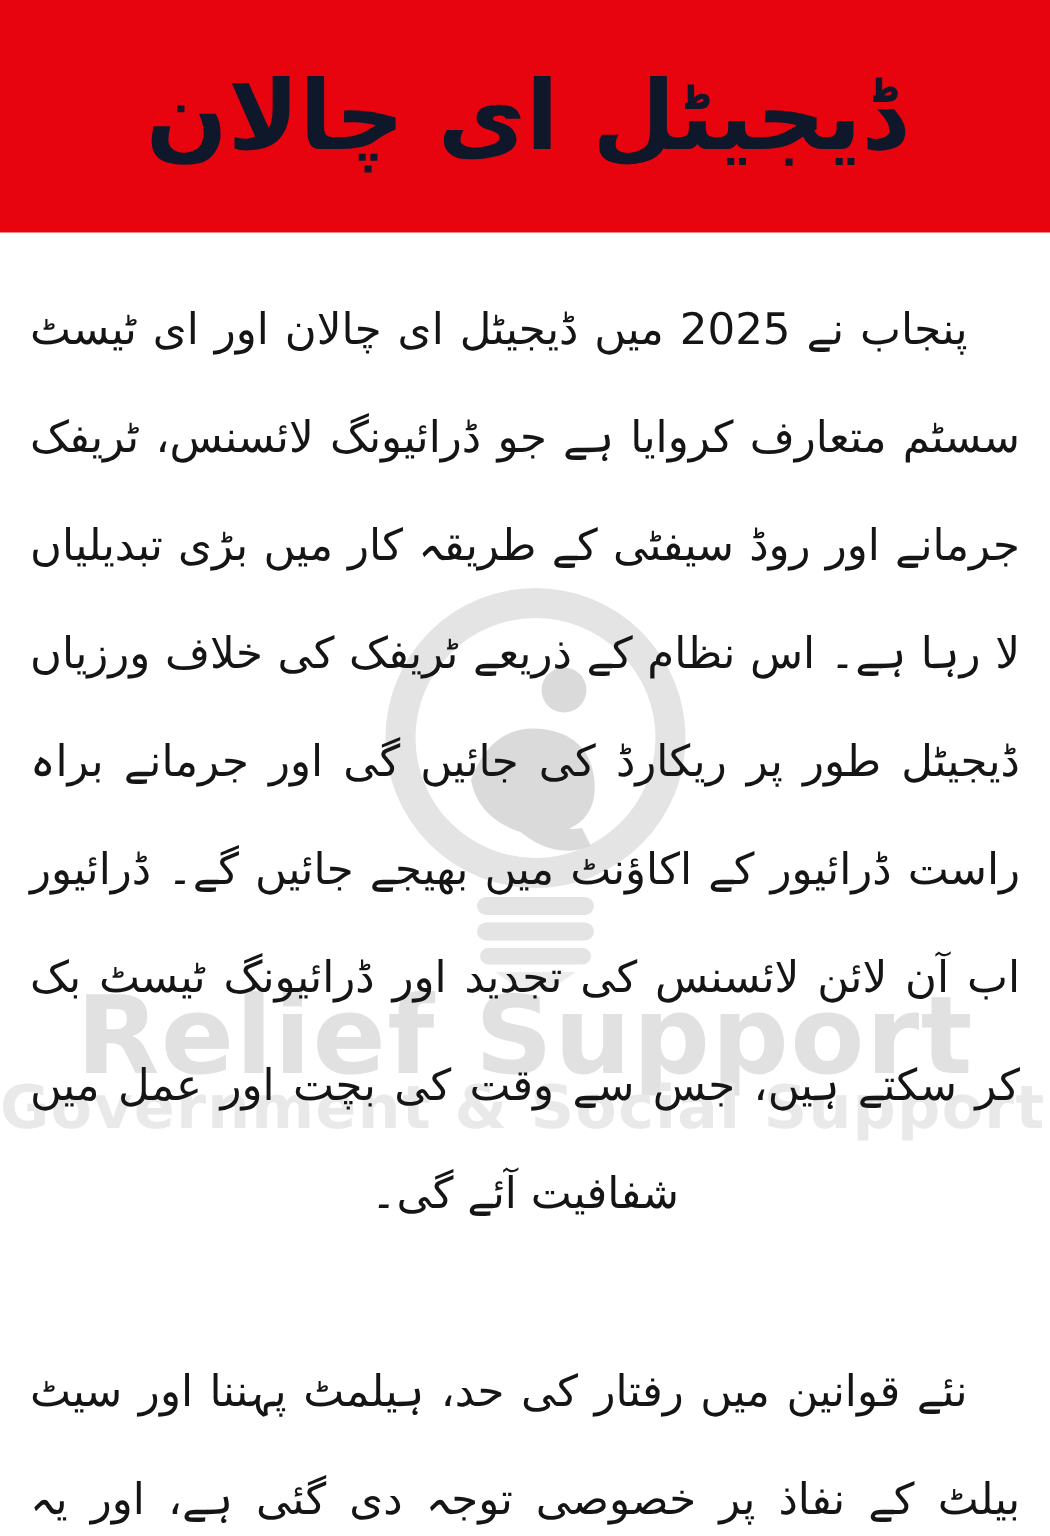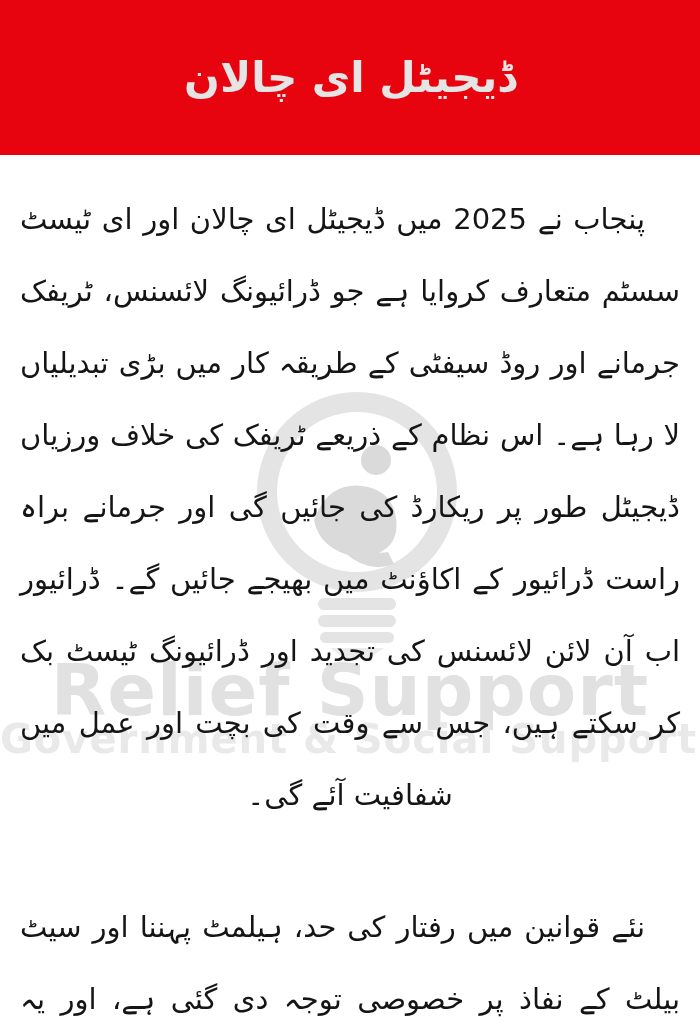--- a/index.html
+++ b/index.html
@@ -23,22 +23,22 @@
     width: 700px;
     height: 155px;
     background: #e8040e;
     display: flex;
     align-items: center;
     justify-content: center;
     z-index: 2;
   }
   .banner h1 {
     margin: 0;
-    color: #e5e5e5;
-    font-size: 42px;
+    color: #0f172a;
+    font-size: 64px;
     font-weight: bold;
     letter-spacing: 1px;
     direction: rtl;
   }
 
   
   .watermark {
     position: absolute;
     inset: 0;
     z-index: 0;

